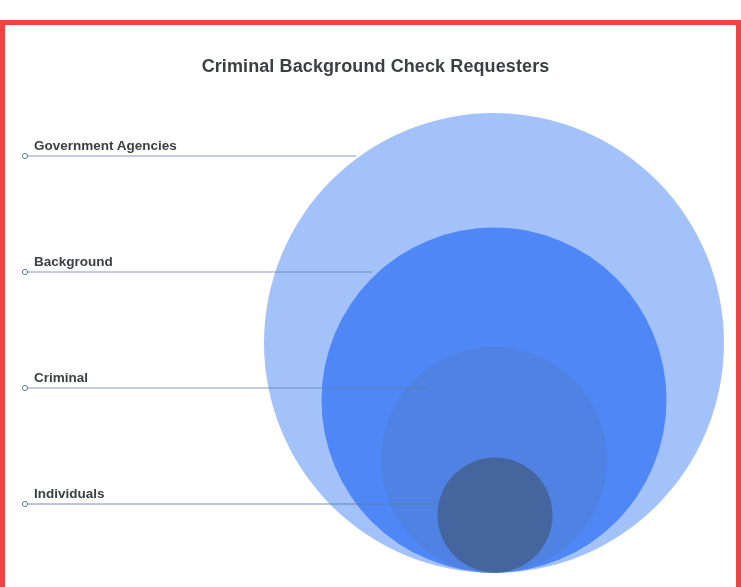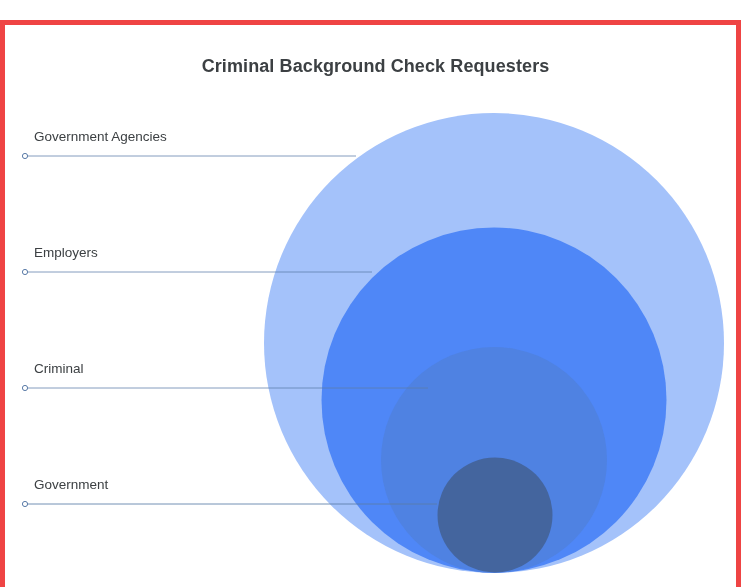--- a/index.html
+++ b/index.html
@@ -40,23 +40,23 @@
   }
   .label-group {
     position: absolute;
     left: 0;
     width: 741px;
     height: 0;
   }
   .label-text {
     position: absolute;
     left: 29px;
-    bottom: 12px;
+    bottom: 3px;
     font-size: 13.5px;
-    font-weight: normal;
+    font-weight: bold;
     color: #3c4043;
     white-space: nowrap;
   }
 </style>
 </head>
 <body>
 
 <div id="chart-root">
 
   <div id="chart-title">Criminal Background Check Requesters</div>
@@ -92,22 +92,22 @@
         <line id="l3" x1="20" y1="479" x2="432" y2="479" stroke="#5b7ca8" stroke-width="1" opacity="0.85"></line>
         <circle id="m3" cx="20" cy="479" r="2.6" fill="#ffffff" stroke="#5b7ca8" stroke-width="1"></circle>
       </g>
     </g>
   </svg>
 
   <div class="label-group" id="lg0" style="top:131px">
     <span class="label-text">Government Agencies</span>
   </div>
   <div class="label-group" id="lg1" style="top:247px">
-    <span class="label-text">Employers</span>
+    <span class="label-text">Background</span>
   </div>
   <div class="label-group" id="lg2" style="top:363px">
     <span class="label-text">Criminal</span>
   </div>
   <div class="label-group" id="lg3" style="top:479px">
-    <span class="label-text">Government</span>
+    <span class="label-text">Individuals</span>
   </div>
 
 </div>
 
 </body></html>

